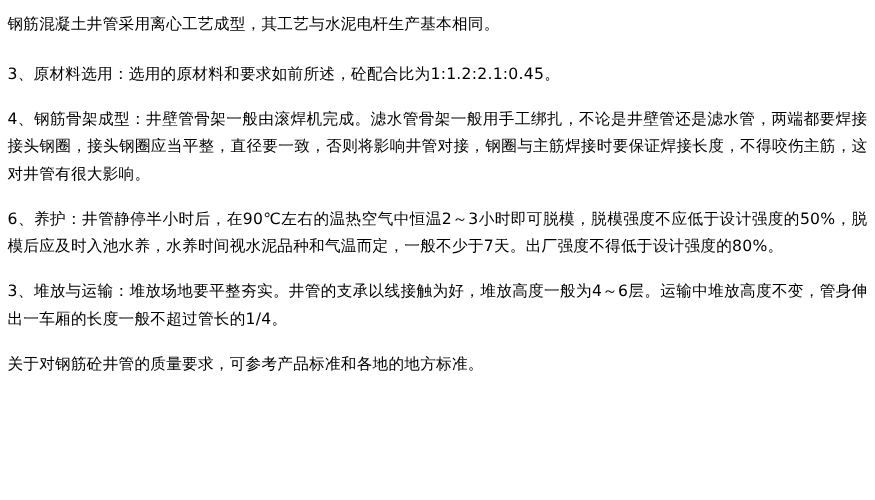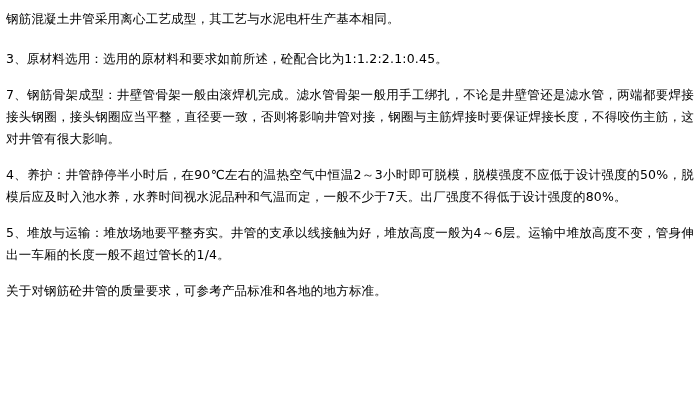--- a/index.html
+++ b/index.html
@@ -32,17 +32,17 @@
   }
   .p-intro { margin-bottom: 18px; }
   .p-last  { margin-bottom: 0; }
 </style>
 </head>
 <body>
 
 <div class="doc">
   <p class="para p-intro">钢筋混凝土井管采用离心工艺成型，其工艺与水泥电杆生产基本相同。</p>
   <p class="para">3、原材料选用：选用的原材料和要求如前所述，砼配合比为1:1.2:2.1:0.45。</p>
-  <p class="para">7、钢筋骨架成型：井壁管骨架一般由滚焊机完成。滤水管骨架一般用手工绑扎，不论是井壁管还是滤水管，两端都要焊接接头钢圈，接头钢圈应当平整，直径要一致，否则将影响井管对接，钢圈与主筋焊接时要保证焊接长度，不得咬伤主筋，这对井管有很大影响。</p>
-  <p class="para">4、养护：井管静停半小时后，在90℃左右的温热空气中恒温2～3小时即可脱模，脱模强度不应低于设计强度的50%，脱模后应及时入池水养，水养时间视水泥品种和气温而定，一般不少于7天。出厂强度不得低于设计强度的80%。</p>
-  <p class="para">5、堆放与运输：堆放场地要平整夯实。井管的支承以线接触为好，堆放高度一般为4～6层。运输中堆放高度不变，管身伸出一车厢的长度一般不超过管长的1/4。</p>
+  <p class="para">4、钢筋骨架成型：井壁管骨架一般由滚焊机完成。滤水管骨架一般用手工绑扎，不论是井壁管还是滤水管，两端都要焊接接头钢圈，接头钢圈应当平整，直径要一致，否则将影响井管对接，钢圈与主筋焊接时要保证焊接长度，不得咬伤主筋，这对井管有很大影响。</p>
+  <p class="para">6、养护：井管静停半小时后，在90℃左右的温热空气中恒温2～3小时即可脱模，脱模强度不应低于设计强度的50%，脱模后应及时入池水养，水养时间视水泥品种和气温而定，一般不少于7天。出厂强度不得低于设计强度的80%。</p>
+  <p class="para">3、堆放与运输：堆放场地要平整夯实。井管的支承以线接触为好，堆放高度一般为4～6层。运输中堆放高度不变，管身伸出一车厢的长度一般不超过管长的1/4。</p>
   <p class="para p-last">关于对钢筋砼井管的质量要求，可参考产品标准和各地的地方标准。</p>
 </div>
 
 </body></html>

